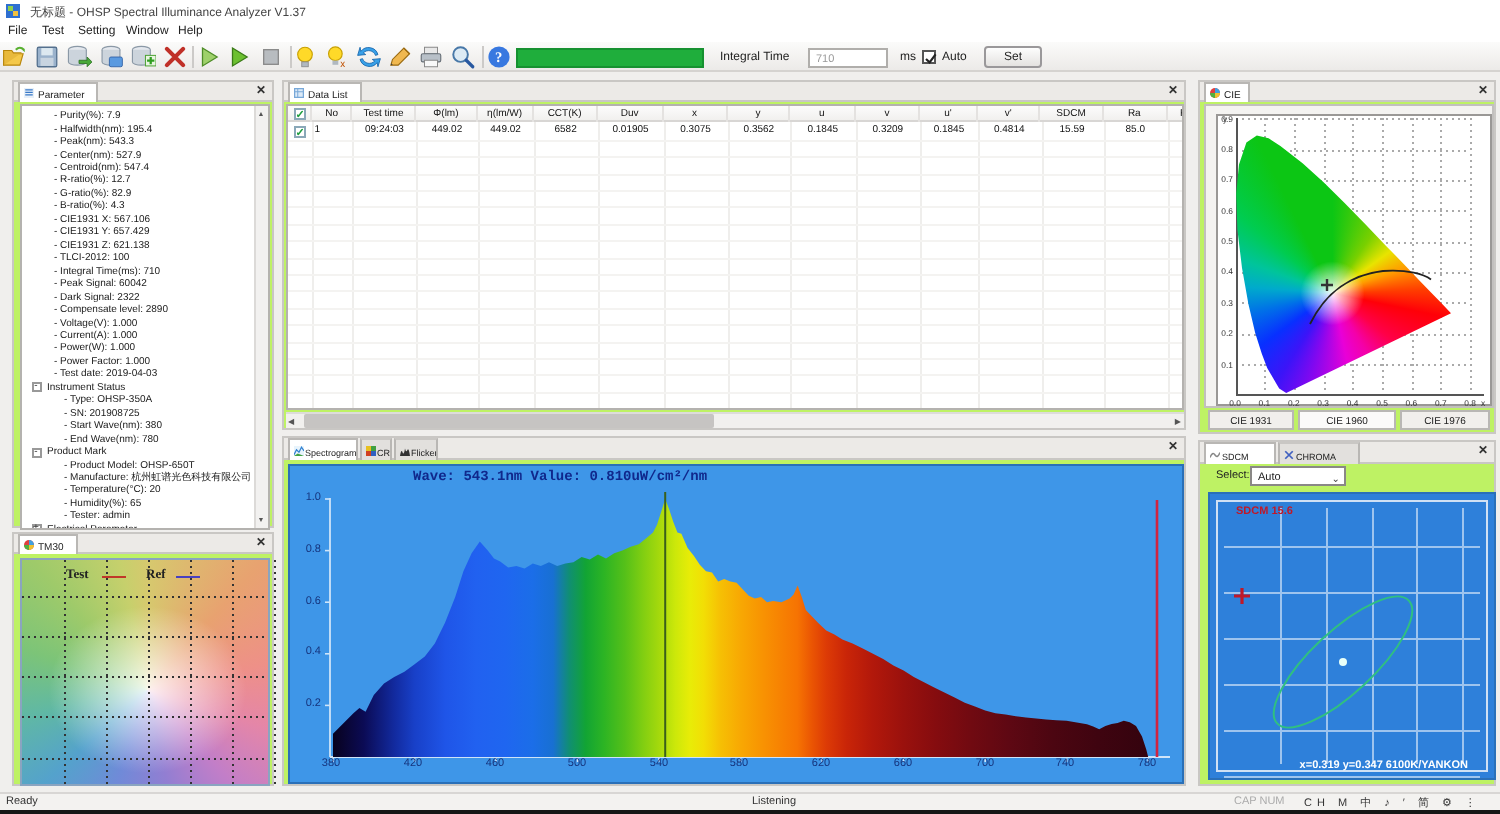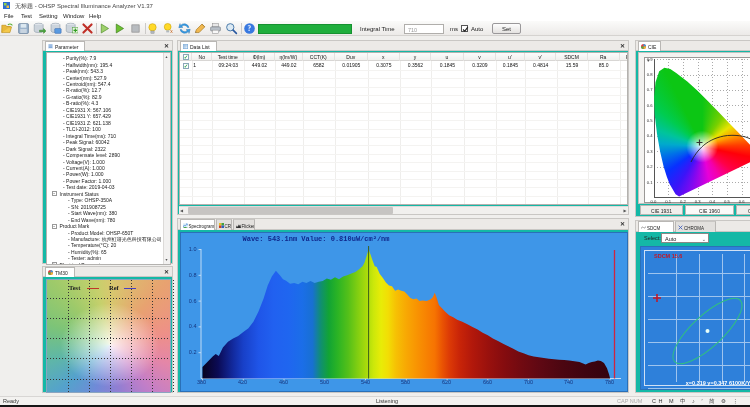--- a/index.html
+++ b/index.html
@@ -4,21 +4,21 @@
 html,body {width:750px;height:407px;overflow:hidden;}
 body {font-family:"Liberation Sans",sans-serif;background:#f0efed;position:relative;}
 .abs {position:absolute;}
 #titlebar {left:0;top:0;width:750px;height:11px;background:#fff;font-size:6px;color:#444;}
 #titlebar .txt {position:absolute;left:15px;top:2px;}
 #menubar {left:0;top:11px;width:750px;height:10px;background:#fff;font-size:6px;color:#222;}
 #toolbar {left:0;top:21px;width:750px;height:15px;background:linear-gradient(#fbfbfa,#eceae8);border-bottom:1px solid #d5d3d0;}
 .mi {position:absolute;top:1.5px;}
 .tbtn {position:absolute;top:1px;width:13px;height:13px;}
 .tsep {position:absolute;top:2px;width:1px;height:11px;background:#cccac8;}
-.panel {position:absolute;background:#14b8a6;border:1px solid #c9c7c4;margin-left:36px;}
+.panel {position:absolute;background:#bef264;border:1px solid #c9c7c4;}
 .tabrow {position:absolute;left:0;top:0;right:0;height:9.5px;background:#eceae7;border-bottom:1px solid #c9c7c4;}
 .tab {position:absolute;top:0;height:9.5px;background:#fff;border:1px solid #b9b7b4;border-bottom:none;font-size:5px;color:#222;padding:2px 0 0 2px;white-space:nowrap;overflow:hidden;}
 .tab.inact {background:#e2e0dd;border-top:1px solid #c9c7c4;}
 .closex {position:absolute;top:1.5px;right:3px;font-size:6px;color:#333;font-weight:bold;line-height:7px;}
 #ptree {left:3px;top:10.5px;width:125px;height:213px;background:#fff;border:1px solid #b4b2af;overflow:hidden;}
 .trow {position:absolute;font-size:5px;color:#1a1a1a;white-space:nowrap;line-height:6px;}
 .tnode {position:absolute;width:5px;height:5px;border:1px solid #999;font-size:5px;line-height:3.5px;text-align:center;color:#333;background:#fff;}
 .sbarv {position:absolute;right:0;top:0;width:7px;height:100%;background:#f2f1f0;border-left:1px solid #dcdad8;}
 .sarr {position:absolute;right:0.5px;width:6px;height:6px;font-size:3.5px;color:#555;text-align:center;line-height:6px;}
 .hc {position:absolute;top:0;height:8.8px;font-size:5px;color:#111;text-align:center;line-height:9.4px;border-right:1px solid #e4e2e0;}

